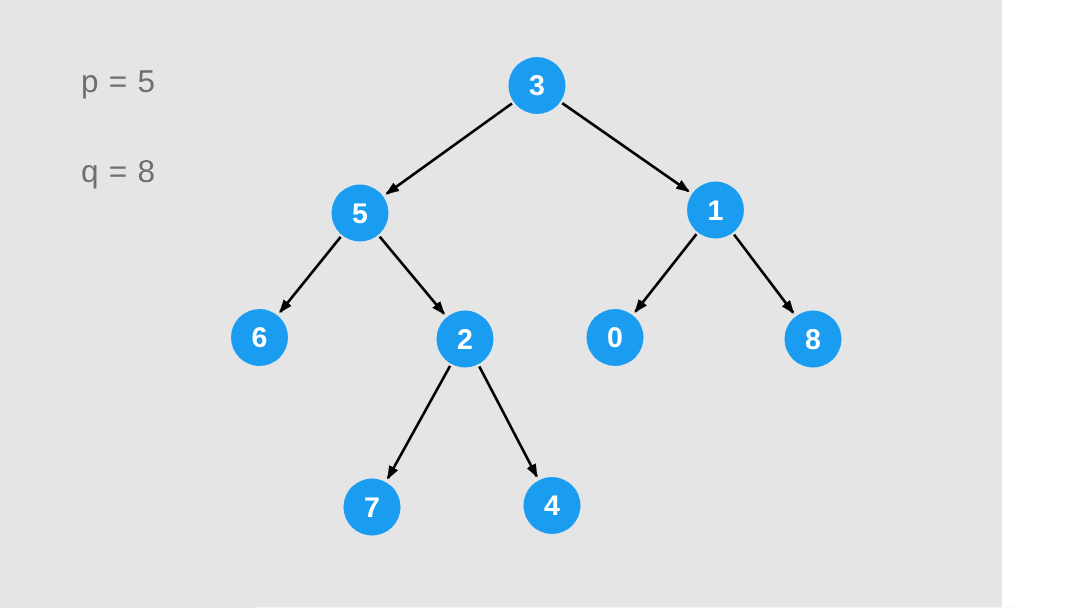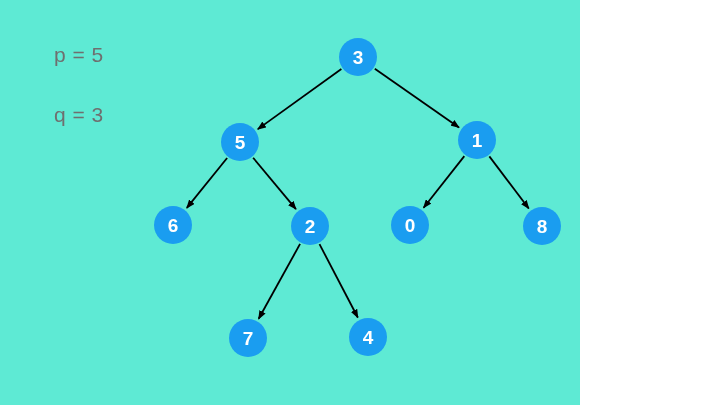--- a/index.html
+++ b/index.html
@@ -3,23 +3,23 @@
 <meta charset="utf-8">
 <style>
   html, body {
     margin: 0;
     padding: 0;
     background: #ffffff;
     font-family: "Liberation Sans", sans-serif;
   }
   .canvas {
     position: relative;
-    width: 580px;
+    width: 668px;
     height: 405px;
-    background: #5eead4;
+    background: #e5e5e5;
     overflow: hidden;
   }
   .side-label {
     position: absolute;
     left: 54px;
     font-size: 21px;
     line-height: 1;
     color: var(--label-color, #6f6f6f);
     letter-spacing: 0.5px;
     user-select: none;
@@ -35,21 +35,21 @@
     font-family: "Liberation Sans", sans-serif;
     font-size: 19px;
     font-weight: bold;
   }
 </style>
 </head>
 <body>
 
 <div class="canvas">
   <div class="side-label p">p = 5</div>
-  <div class="side-label q">q = 3</div>
+  <div class="side-label q">q = 8</div>
   <svg class="tree" width="720" height="405" viewBox="0 0 720 405">
       <defs>
         <marker id="arrowhead" markerWidth="9" markerHeight="7" refX="8" refY="3.5" orient="auto" markerUnits="userSpaceOnUse">
           <path d="M0,0 L9,3.5 L0,7 Z" fill="#000000"></path>
         </marker>
       </defs>
       <line x1="341.3662201304516" y1="68.98196007552215" x2="257.8508857136617" y2="129.14131113846403" stroke="#000000" stroke-width="1.8" marker-end="url(#arrowhead)"></line>
       <line x1="374.8141443822281" y1="68.72751246827676" x2="458.9555523702918" y2="127.41437686331275" stroke="#000000" stroke-width="1.8" marker-end="url(#arrowhead)"></line>
       <line x1="227.12356324583868" y1="157.9514067253043" x2="186.81861505324628" y2="207.88141717284415" stroke="#000000" stroke-width="1.8" marker-end="url(#arrowhead)"></line>
       <line x1="253.12378019312183" y1="157.74853623174621" x2="295.9159432073814" y2="209.09913184885772" stroke="#000000" stroke-width="1.8" marker-end="url(#arrowhead)"></line>

